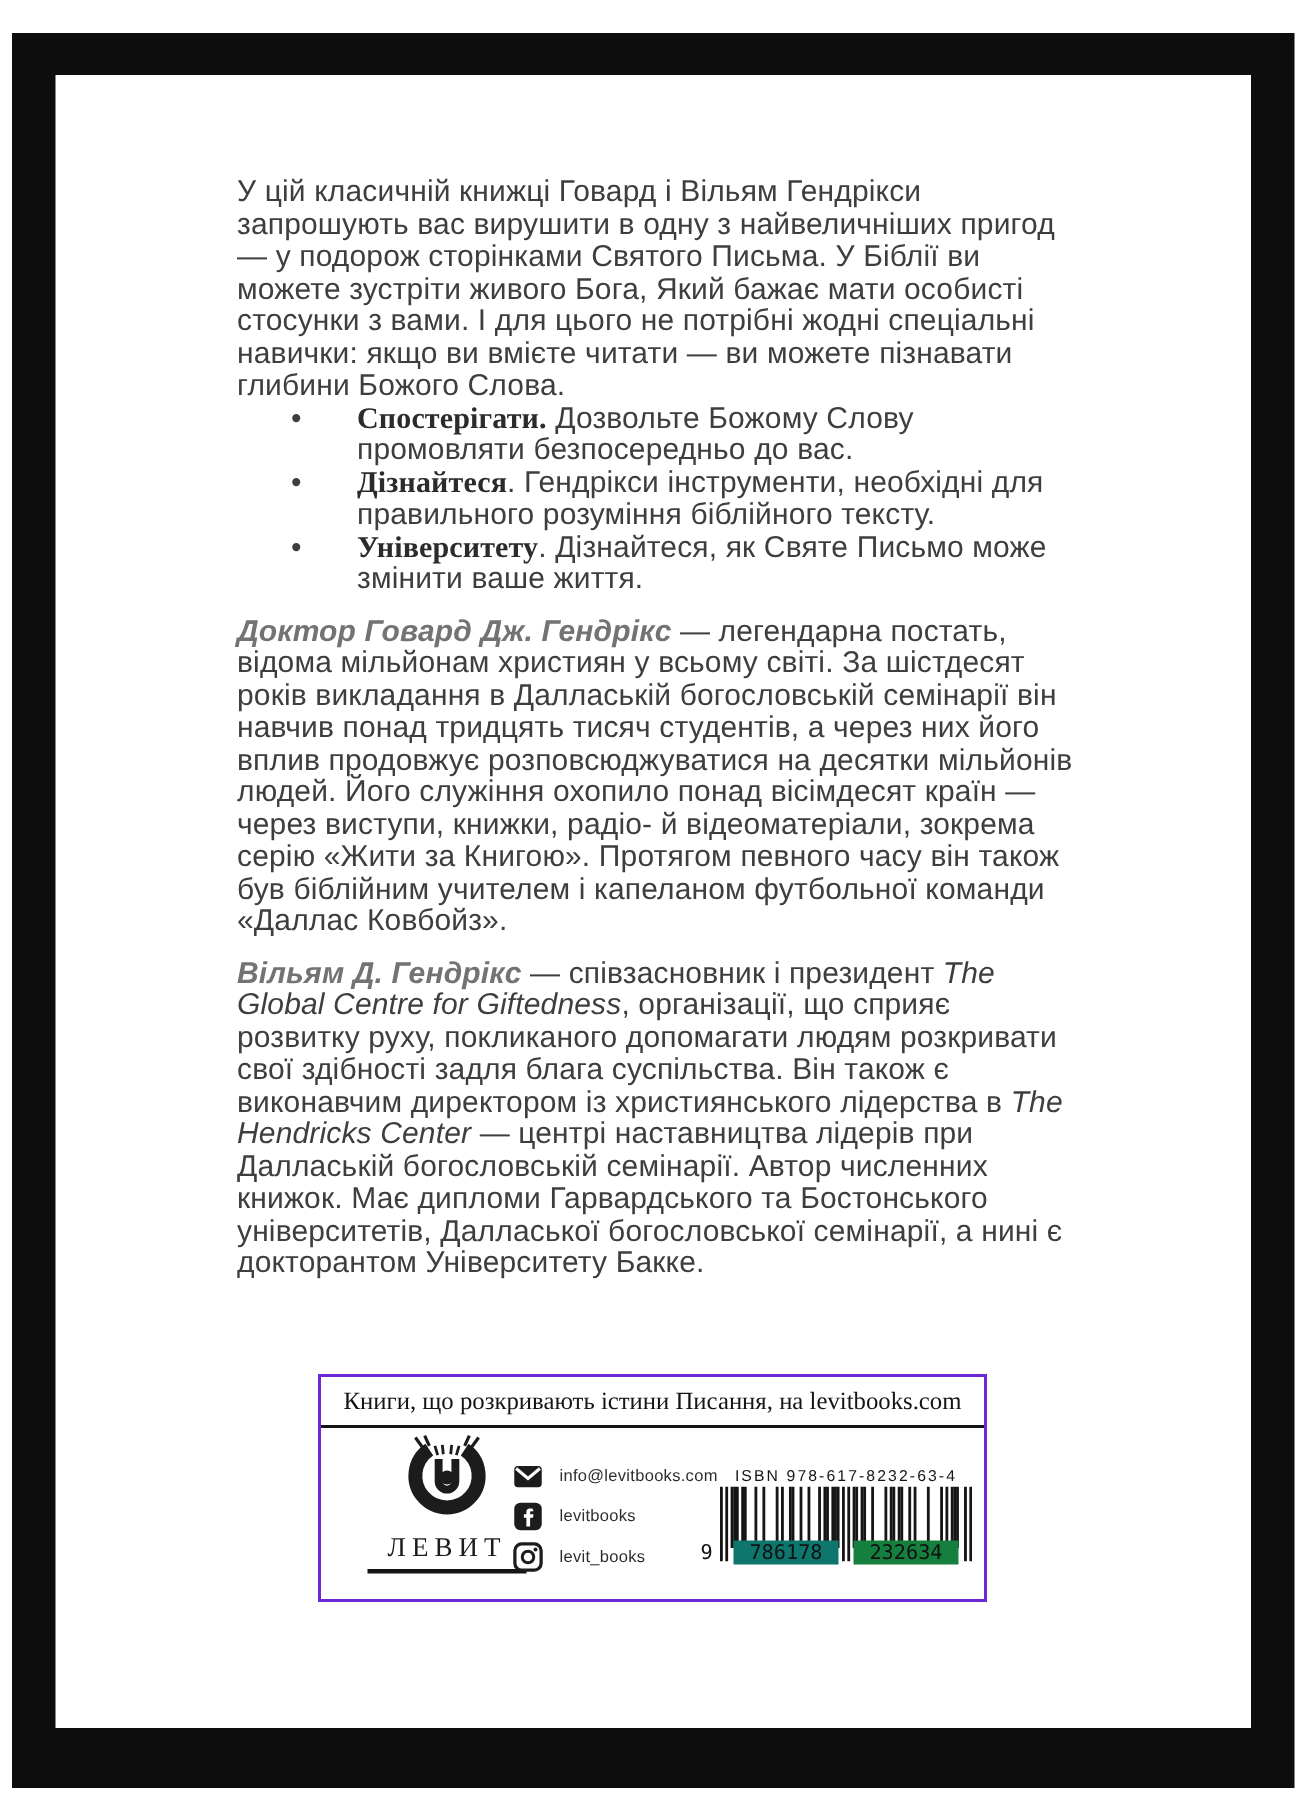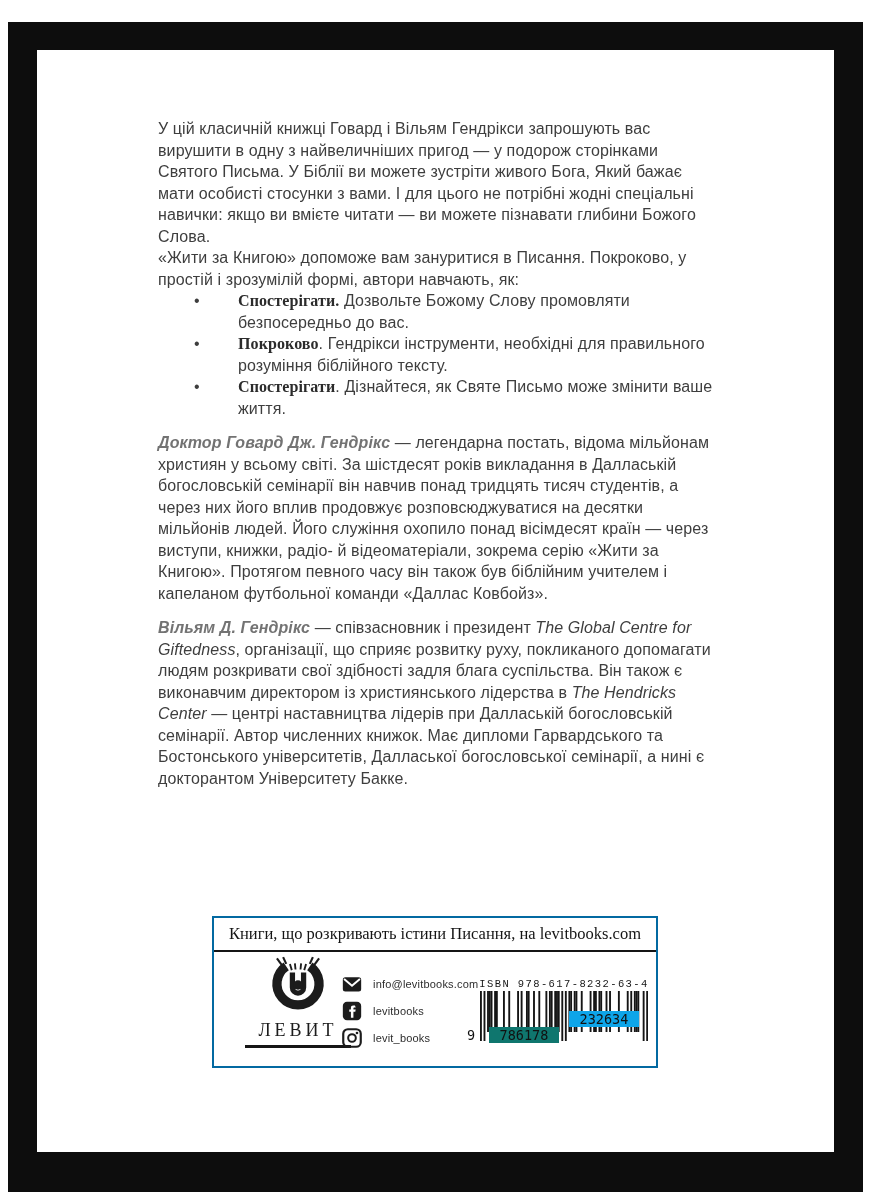--- a/index.html
+++ b/index.html
@@ -4,90 +4,89 @@
 <style>
   html,body{margin:0;padding:0;}
   body{
     width:871px;height:1200px;background:#ffffff;position:relative;
     font-family:"Liberation Sans",sans-serif;overflow:hidden;
   }
   .frame{position:absolute;left:8px;top:22px;width:855px;height:1170px;background:#0d0d0d;}
   .page{position:absolute;left:29px;top:28px;width:797px;height:1102px;background:#ffffff;}
   .content{
     position:absolute;left:121px;top:68px;width:560px;
-    color:#3e3e3e;font-size:16px;line-height:21.5px;letter-spacing:.1px;
+    color:#3e3e3e;font-size:20px;line-height:21.5px;letter-spacing:.1px;
   }
   .content p{margin:0;}
   .b{font-weight:bold;color:#2b2b2b;font-family:Liberation Serif, serif;}
   .bi{font-weight:bold;font-style:italic;color:#737373;}
   .i{font-style:italic;}
   ul.bullets{list-style:none;margin:0;padding:0;}
   ul.bullets li{position:relative;padding-left:80px;margin:0;}
   ul.bullets li .dot{position:absolute;left:36px;top:0;}
   .bio{margin-top:13px !important;}
   
   .pubbox{
     position:absolute;left:175px;top:866px;width:446px;height:152px;
-    border:2px solid #0369a1;box-sizing:border-box;background:#fff;color:#151515;
+    border:2px solid #6d28d9;box-sizing:border-box;background:#fff;color:#151515;
   }
   .pub-head{
     height:34px;border-bottom:2px solid #151515;box-sizing:border-box;
     display:flex;align-items:center;justify-content:center;
     font-family:"Liberation Serif",serif;font-size:16.5px;color:#151515;
   }
   .pub-body{position:relative;height:114px;}
   .logo-col{position:absolute;left:20px;top:4px;width:128px;text-align:center;}
   .logo-name{
     font-family:"Liberation Serif",serif;font-size:18px;letter-spacing:4px;
     color:#1c1c1c;margin-top:2px;
   }
   .logo-underline{height:3px;background:#151515;width:106px;margin:4px auto 0;}
   .contacts{position:absolute;left:128px;top:22px;}
   .c-row{display:flex;align-items:center;margin-bottom:7px;}
   .c-ic{width:20px;height:20px;margin-right:11px;flex:0 0 20px;}
   .c-label{font-size:11px;color:#2d2d2d;letter-spacing:.2px;}
   
   .bc{position:absolute;right:2px;top:26px;width:180px;text-align:center;}
   .bc-isbn{
-    font-family:Liberation Mono, monospace;font-size:10.5px;letter-spacing:1.4px;
+    font-family:Liberation Sans, sans-serif;font-size:10.5px;letter-spacing:1.4px;
     color:#151515;white-space:nowrap;margin-bottom:1px;
   }
   .bars-wrap{position:relative;width:168px;margin:0 auto;height:50px;}
   .bars-wrap svg{display:block;}
   .bc-digits{
     position:absolute;bottom:-2px;left:0;width:100%;height:16px;
     font-family:"DejaVu Sans Mono",monospace;font-size:13.5px;color:#111;
   }
   .bc-d9{position:absolute;left:-13px;bottom:0;}
   .bc-g1{position:absolute;left:9px;width:70px;bottom:0;background:#0f766e;}
-  .bc-g2{position:absolute;left:89px;width:70px;bottom:16px;background:#0ea5e9;}
+  .bc-g2{position:absolute;left:89px;width:70px;bottom:0;background:#15803d;}
 </style>
 </head>
 <body>
 
 <div class="frame">
   <div class="page">
 
     <div class="content">
       <p>У цій класичній книжці Говард і Вільям Гендрікси запрошують вас вирушити в одну з найвеличніших пригод — у подорож сторінками Святого Письма. У Біблії ви можете зустріти живого Бога, Який бажає мати особисті стосунки з вами. І для цього не потрібні жодні спеціальні навички: якщо ви вмієте читати — ви можете пізнавати глибини Божого Слова.</p>
 
-      <p>«Жити за Книгою» допоможе вам зануритися в Писання. Покроково, у простій і зрозумілій формі, автори навчають, як:</p>
 
       <ul class="bullets">
         <li>
           <span class="dot">•</span>
           <span class="b">Спостерігати.</span><span> Дозвольте Божому Слову промовляти безпосередньо до вас.</span>
         </li>
         <li>
           <span class="dot">•</span>
-          <span class="b">Покроково</span><span>. Гендрікси інструменти, необхідні для правильного розуміння біблійного тексту.</span>
+          <span class="b">Дізнайтеся</span><span>. Гендрікси інструменти, необхідні для правильного розуміння біблійного тексту.</span>
         </li>
         <li>
           <span class="dot">•</span>
-          <span class="b">Спостерігати</span><span>. Дізнайтеся, як Святе Письмо може змінити ваше життя.</span>
+          <span class="b">Університету</span><span>. Дізнайтеся, як Святе Письмо може змінити ваше життя.</span>
         </li>
       </ul>
 
       <p class="bio">
         <span class="bi">Доктор Говард Дж. Гендрікс</span><span> — легендарна постать, відома мільйонам християн у всьому світі. За шістдесят років викладання в Даллаській богословській семінарії він навчив понад тридцять тисяч студентів, а через них його вплив продовжує розповсюджуватися на десятки мільйонів людей. Його служіння охопило понад вісімдесят країн — через виступи, книжки, радіо- й відеоматеріали, зокрема серію «Жити за Книгою». Протягом певного часу він також був біблійним учителем і капеланом футбольної команди «Даллас Ковбойз».</span>
       </p>
 
       <p class="bio">
         <span class="bi">Вільям Д. Гендрікс</span><span> — співзасновник і президент </span><span class="i">The Global Centre for Giftedness</span><span>, організації, що сприяє розвитку руху, покликаного допомагати людям розкривати свої здібності задля блага суспільства. Він також є виконавчим директором із християнського лідерства в </span><span class="i">The Hendricks Center</span><span> — центрі наставництва лідерів при Даллаській богословській семінарії. Автор численних книжок. Має дипломи Гарвардського та Бостонського університетів, Далласької богословської семінарії, а нині є докторантом Університету Бакке.</span>
       </p>

